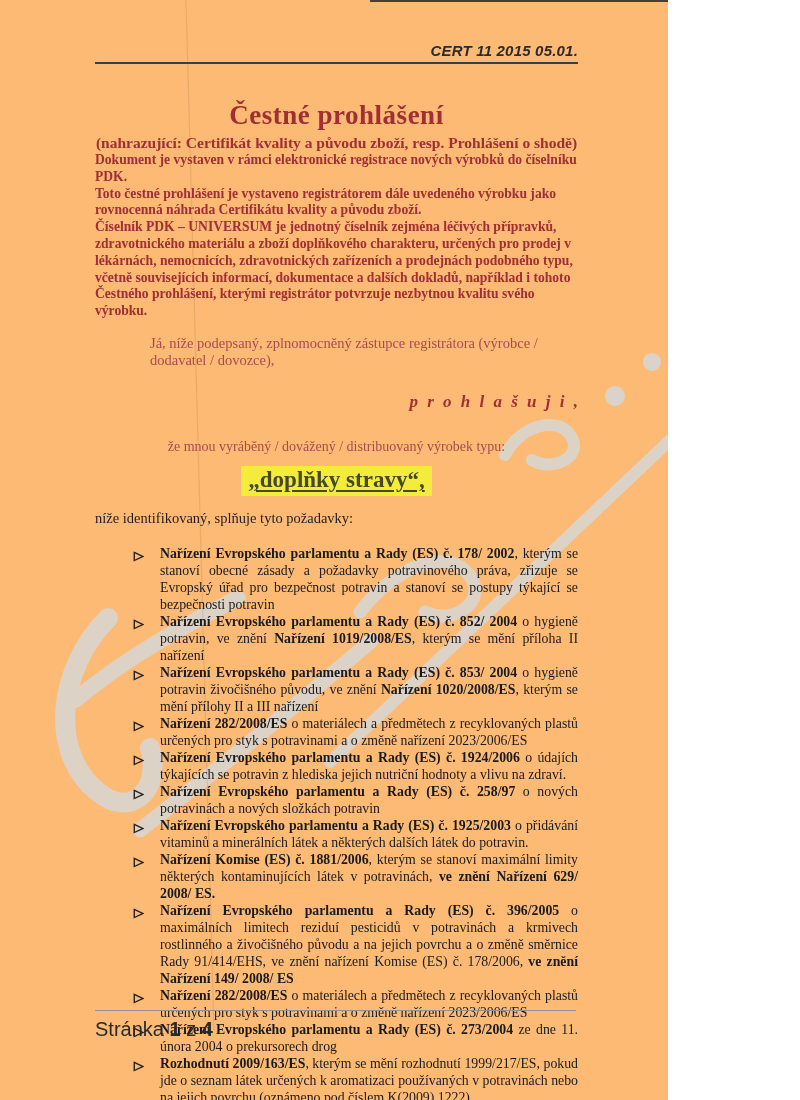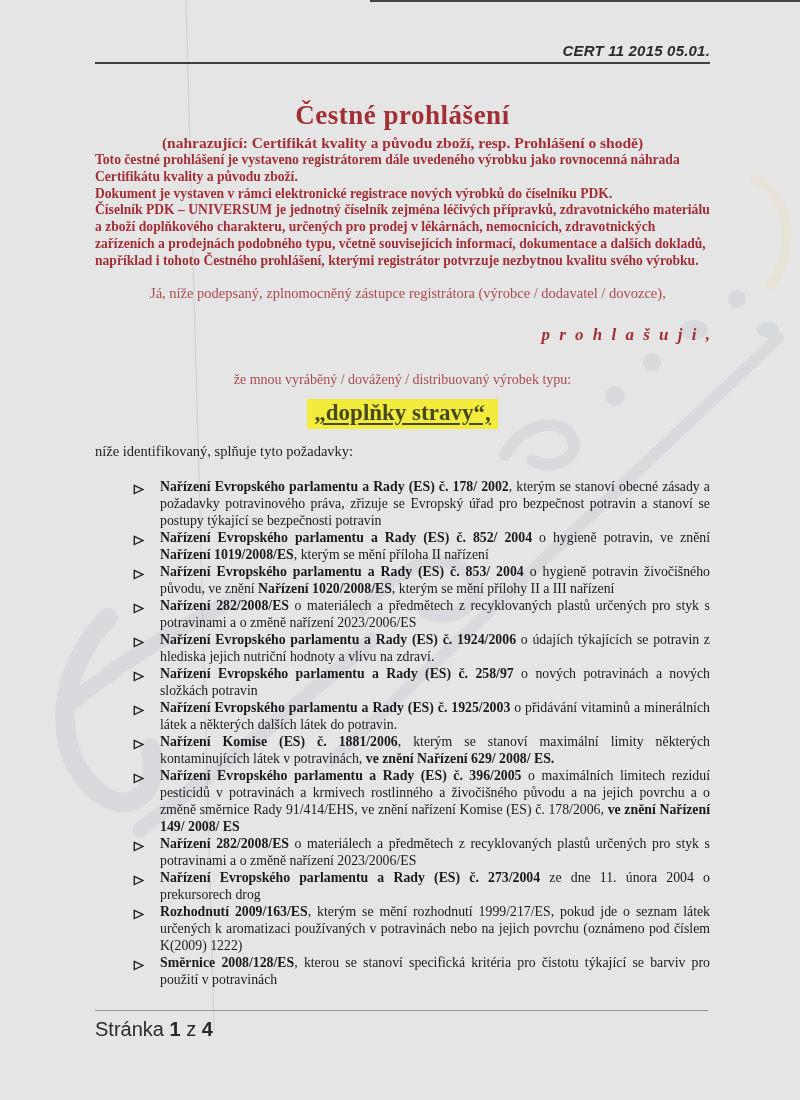--- a/index.html
+++ b/index.html
@@ -1,20 +1,20 @@
 <!DOCTYPE html>
 <html lang="cs" style="--accent: #a22f36; --accent-soft: #a84b50; --highlight: #f3ec3c; --highlight-text: #454a20;"><head>
 <meta charset="utf-8">
 <title>Čestné prohlášení</title>
 <style>
   html,body{margin:0;padding:0;background:#ffffff;}
   .page{
     position:relative;
-    width:800px;height:1100px;
-    background:#e5e5e5;
+    width:668px;height:1100px;
+    background:#fdba74;
     font-family:"Liberation Serif", serif;
     color:#1e1e1e;
     overflow:hidden;
   }
   .layer{position:relative;z-index:1;}
   
   .watermark{position:absolute;left:0;top:0;z-index:0;pointer-events:none;}
   .artifact-top{position:absolute;top:0;left:370px;right:0;height:2px;background:rgba(40,40,42,.85);z-index:2;}
   .artifact-fold{position:absolute;left:0;top:0;z-index:0;pointer-events:none;}
   
@@ -112,22 +112,22 @@
 
   <div class="layer">
     <header class="doc-header">
       <div class="doc-ref">CERT 11 2015 05.01.</div>
     </header>
 
     <main class="content">
       <h1 class="title">Čestné prohlášení</h1>
       <div class="subtitle">(nahrazující: Certifikát kvality a původu zboží, resp. Prohlášení o shodě)</div>
 
+      <p class="preamble-par">Dokument je vystaven v rámci elektronické registrace nových výrobků do číselníku PDK.</p>
       <p class="preamble-par">Toto čestné prohlášení je vystaveno registrátorem dále uvedeného výrobku jako rovnocenná náhrada Certifikátu kvality a původu zboží.</p>
-      <p class="preamble-par">Dokument je vystaven v rámci elektronické registrace nových výrobků do číselníku PDK.</p>
       <p class="preamble-par">Číselník PDK – UNIVERSUM je jednotný číselník zejména léčivých přípravků, zdravotnického materiálu a zboží doplňkového charakteru, určených pro prodej v lékárnách, nemocnicích, zdravotnických zařízeních a prodejnách podobného typu, včetně souvisejících informací, dokumentace a dalších dokladů, například i tohoto Čestného prohlášení, kterými registrátor potvrzuje nezbytnou kvalitu svého výrobku.</p>
 
       <p class="intro">Já, níže podepsaný, zplnomocněný zástupce registrátora (výrobce / dodavatel / dovozce),</p>
       <p class="prohlasuji">p r o h l a š u j i ,</p>
       <p class="product-line">že mnou vyráběný / dovážený / distribuovaný výrobek typu:</p>
 
       <div class="product-wrap">
         <span class="product-type">„doplňky stravy“,</span>
       </div>
 

